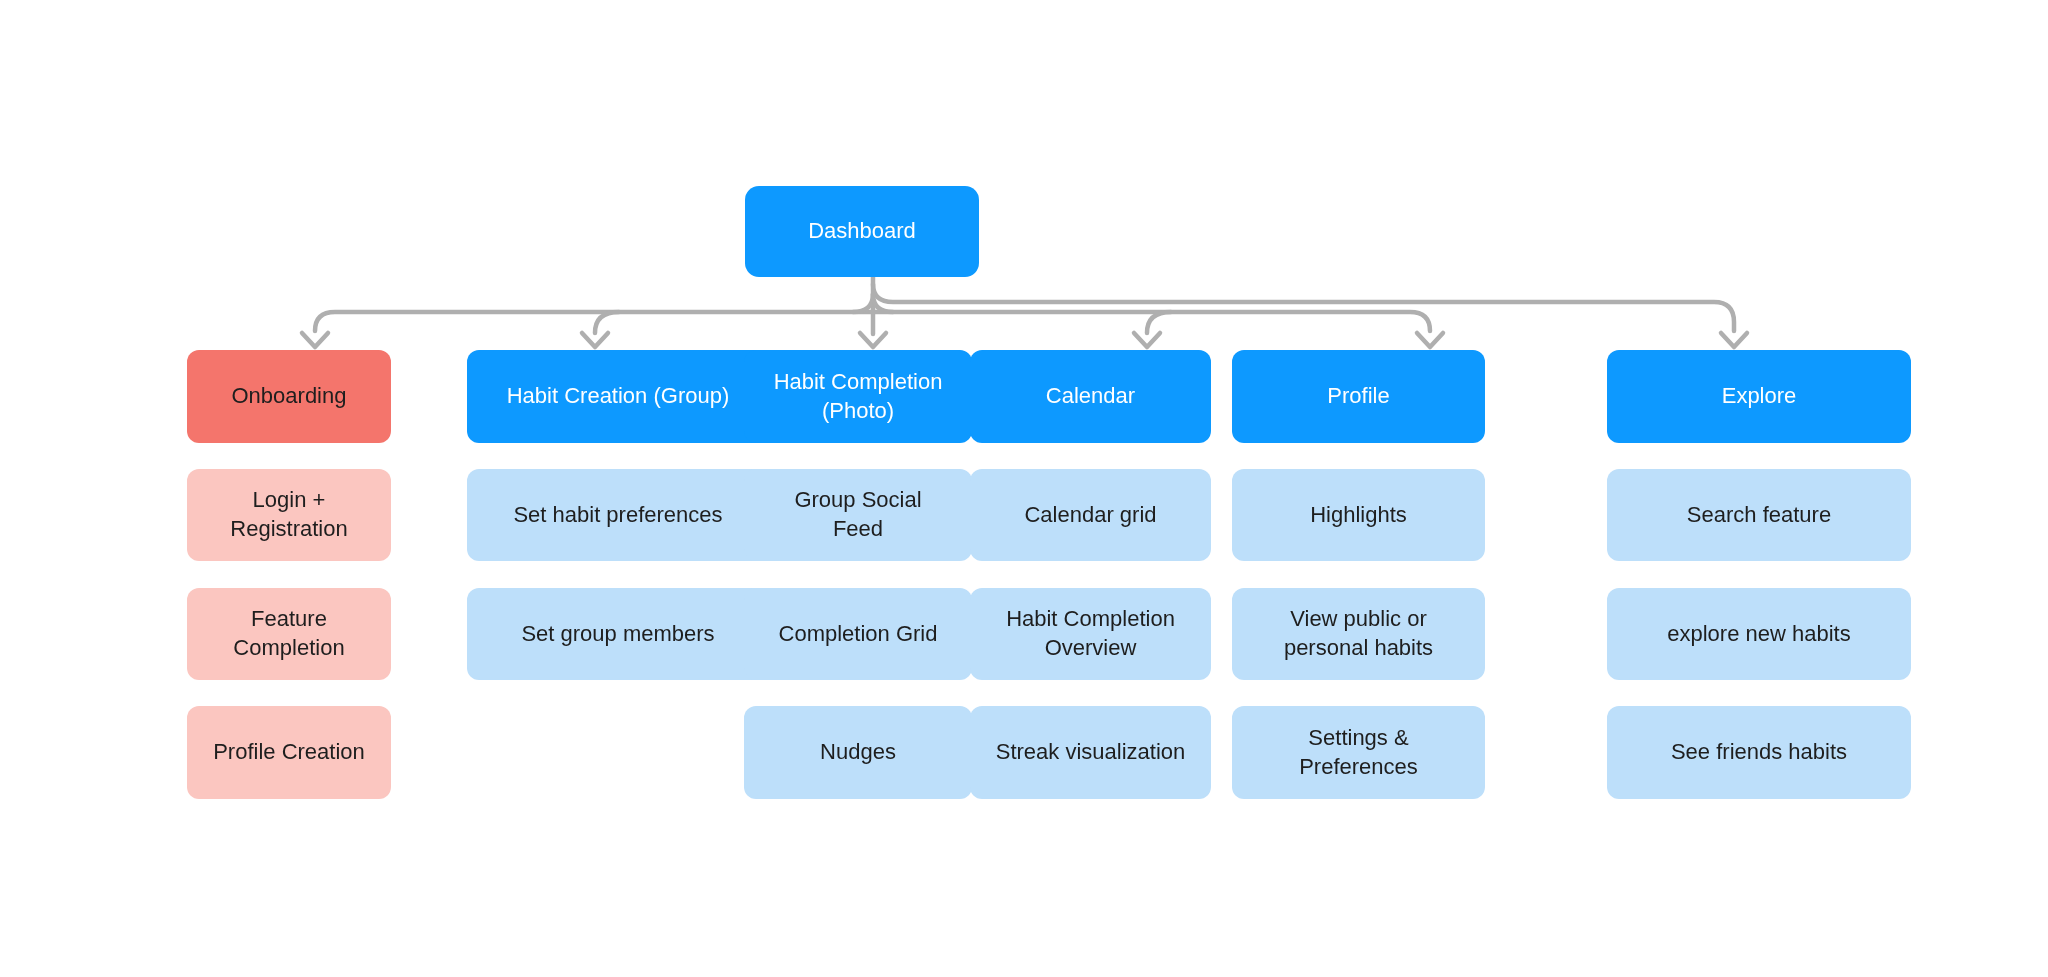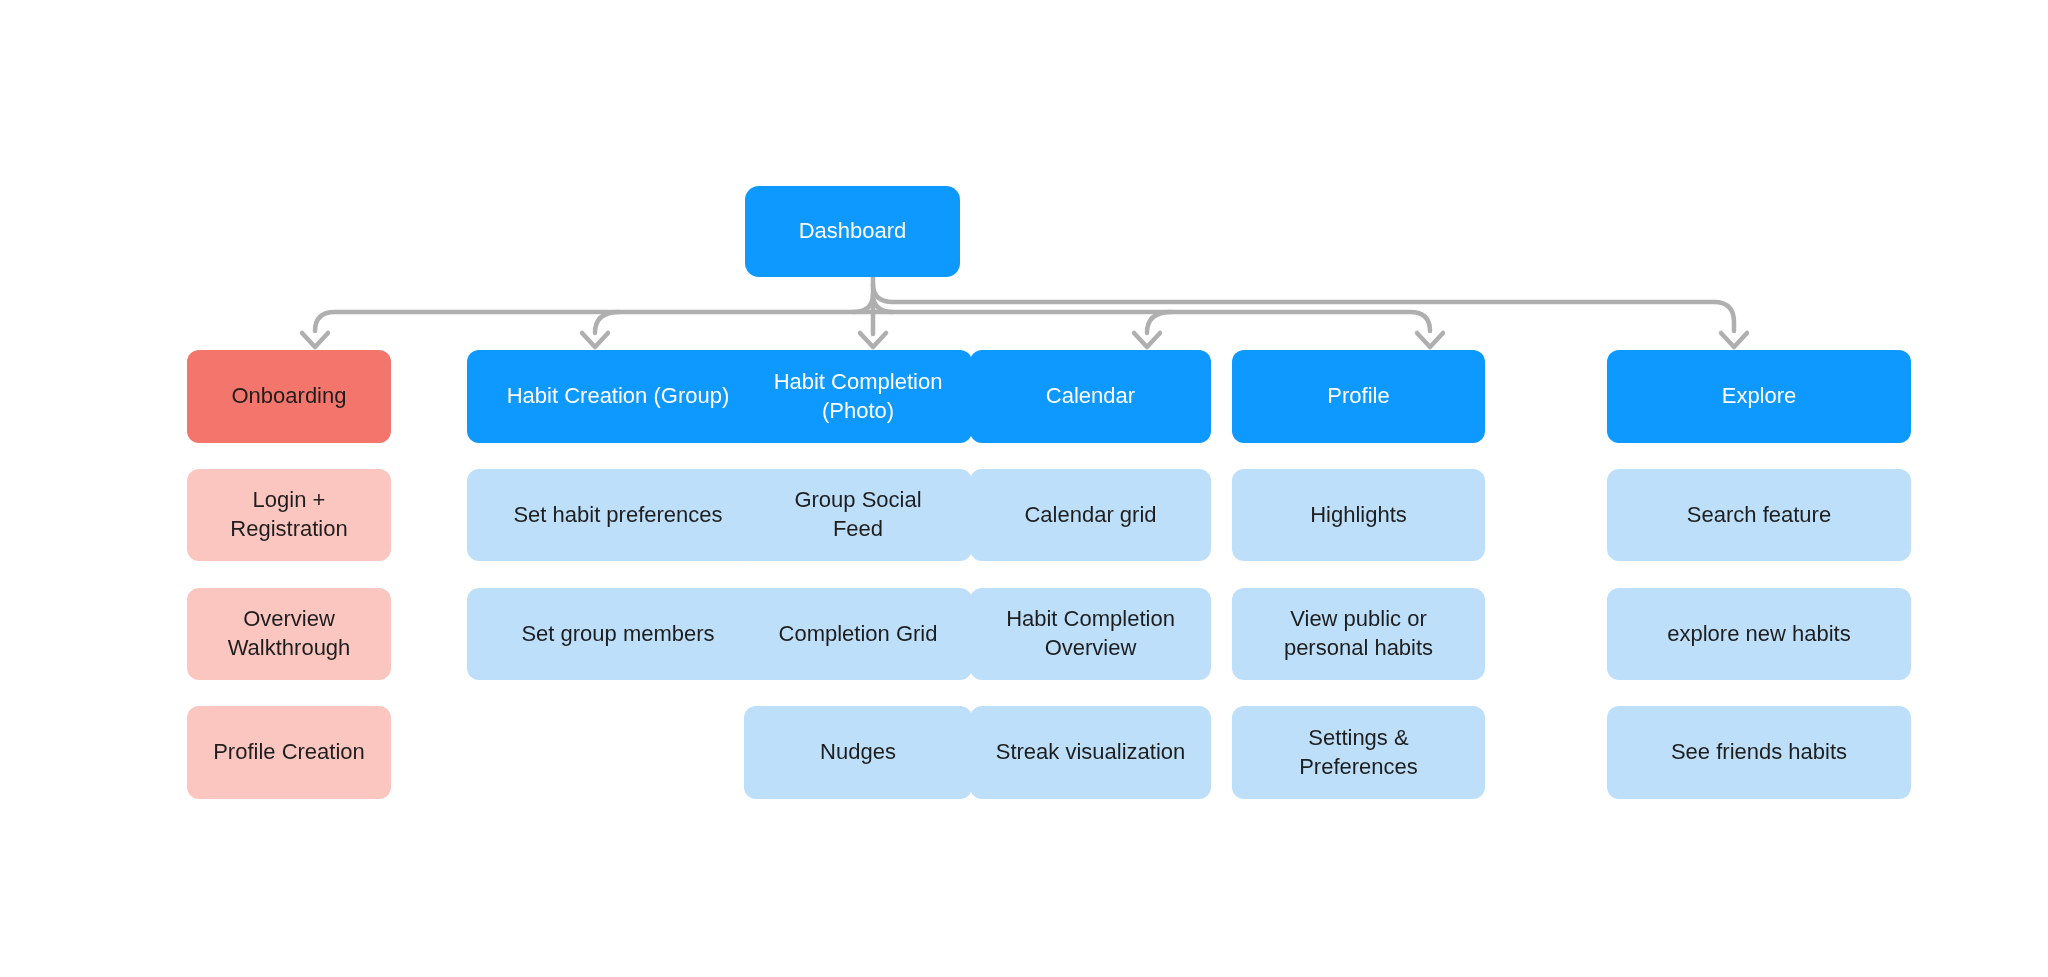--- a/index.html
+++ b/index.html
@@ -15,21 +15,21 @@
   html,body{margin:0;padding:0;}
   body{background:var(--background);font-family:"Liberation Sans","DejaVu Sans",sans-serif;}
   .stage{position:relative;width:2048px;height:977px;background:var(--background);overflow:hidden;}
   .connectors{position:absolute;left:0;top:0;width:2048px;height:977px;pointer-events:none;}
   .connectors path{fill:none;stroke:var(--arrow-gray);stroke-width:4.5;stroke-linecap:round;stroke-linejoin:round;}
   .box{
     position:absolute;display:flex;align-items:center;justify-content:center;
     text-align:center;border-radius:12px;font-size:22px;line-height:1.3;
     color:var(--text-dark);padding:6px 24px;box-sizing:border-box;
   }
-  .root{left:745px;top:186px;width:215px;height:91px;border-radius:14px;
+  .root{left:745px;top:186px;width:234px;height:91px;border-radius:14px;
         background:var(--primary-blue);color:var(--text-light);}
   .blue{background:var(--primary-blue);color:var(--text-light);}
   .lblue{background:var(--light-blue);}
   .salmon{background:var(--salmon);}
   .lsalmon{background:var(--light-salmon);}
   .c0{left:187px;width:204px}
   .c1{left:467px;width:302px}
   .c2{left:744px;width:228px}
   .c3{left:970px;width:241px}
   .c4{left:1232px;width:253px}
@@ -63,21 +63,21 @@
     <path d="M860 333 L873 347 L886 333"></path>
     <path d="M1134 333 L1147 347 L1160 333"></path>
     <path d="M1417 333 L1430 347 L1443 333"></path>
     <path d="M1721 333 L1734 347 L1747 333"></path>
   </svg>
 
   <div class="box root">Dashboard</div>
 
   <div class="box salmon c0 r0">Onboarding</div>
   <div class="box lsalmon c0 r1">Login + Registration</div>
-  <div class="box lsalmon c0 r2">Overview Walkthrough</div>
+  <div class="box lsalmon c0 r2">Feature Completion</div>
   <div class="box lsalmon c0 r3">Profile Creation</div>
 
   <div class="box blue c1 r0">Habit Creation (Group)</div>
   <div class="box lblue c1 r1">Set habit preferences</div>
   <div class="box lblue c1 r2">Set group members</div>
 
   <div class="box blue c2 r0">Habit Completion (Photo)</div>
   <div class="box lblue c2 r1">Group Social Feed</div>
   <div class="box lblue c2 r2">Completion Grid</div>
   <div class="box lblue c2 r3">Nudges</div>

